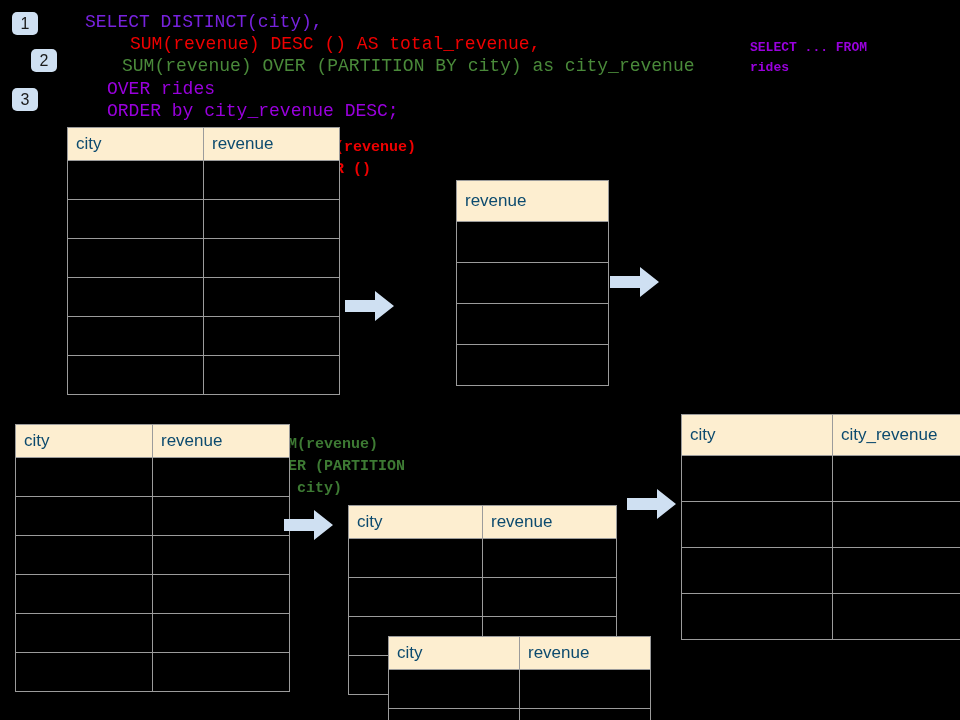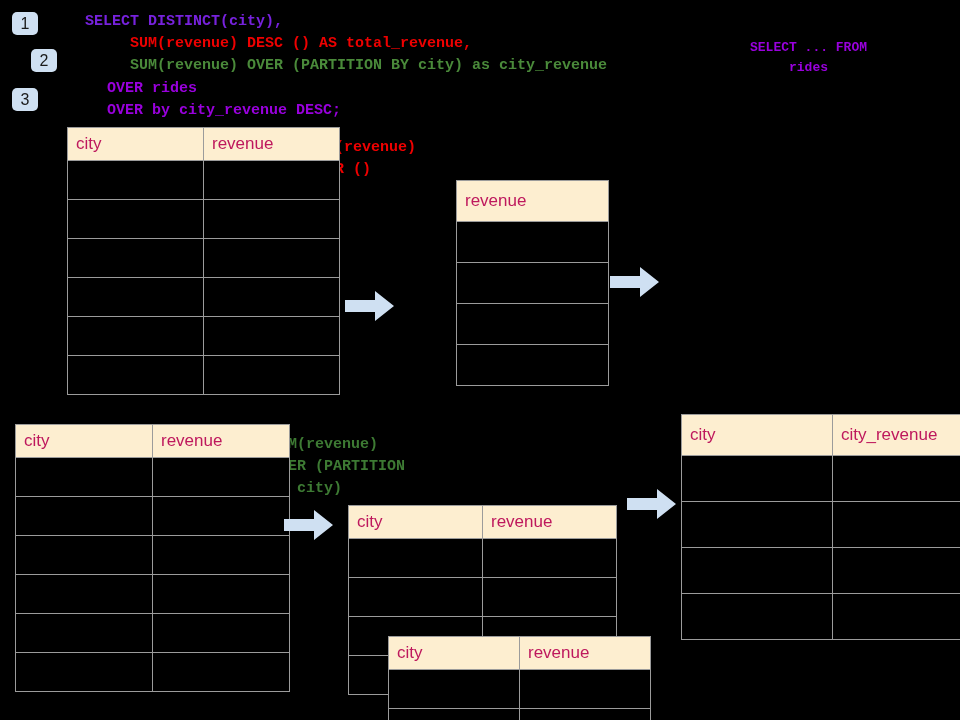--- a/index.html
+++ b/index.html
@@ -23,62 +23,62 @@
     width:26px;height:23px;
   }
   #badge1{left:12px;top:12px;}
   #badge2{left:31px;top:49px;}
   #badge3{left:12px;top:88px;}
 
   
   .code{
     position:absolute;
     font-family:"Liberation Mono","DejaVu Sans Mono",monospace;
-    font-size:15px;
-    font-weight:bold;
+    font-size:18px;
+    font-weight:normal;
     white-space:pre;
     letter-spacing:0px;
     line-height:22px;
   }
   #sql-line-1{left:85px;top:11px;color:#7722dd;}
   #sql-line-2{left:130px;top:33px;color:#ee0000;}
-  #sql-line-3{left:130px;top:55px;color:#4a8a3a;}
+  #sql-line-3{left:122px;top:55px;color:#4a8a3a;}
   #sql-line-4{left:107px;top:78px;color:#9900dd;}
   #sql-line-5{left:107px;top:100px;color:#9900dd;}
 
   
   .anno{
     position:absolute;
     font-family:"Liberation Mono","DejaVu Sans Mono",monospace;
     font-size:15px;
     font-weight:bold;
     white-space:pre;
     line-height:22px;
   }
-  #anno-select-from{left:750px;top:38px;color:#9900dd;font-size:13px;line-height:20px;text-align:center;}
+  #anno-select-from{left:750px;top:38px;color:#9900dd;font-size:13px;line-height:20px;}
   #anno-over-empty{left:308px;top:137px;color:#ee0000;}
   #anno-over-partition{left:270px;top:434px;color:#3d7a33;}
 
   
   .tbl{
     position:absolute;
     border-collapse:collapse;
     background:#000000;
     table-layout:fixed;
   }
   .tbl td{
     border:1px solid #9b9b9b;
     background:#000000;
     height:38px;
     padding:0 8px;
   }
   .tbl th{
     border:1px solid #9b9b9b;
     background:#fdeed0;
-    color:#be185d;
+    color:#0c4a6e;
     font-weight:normal;
     font-size:17px;
     text-align:left;
     height:32px;
     padding:0 8px;
   }
   #table-rides-1{left:67px;top:127px;width:238px;}
   #table-rides-1 th,#table-rides-1 td{width:119px;}
 
   #table-total-revenue{left:456px;top:180px;width:135px;}
@@ -108,21 +108,21 @@
 <body>
 
 <div class="badge" id="badge1">1</div>
 <div class="badge" id="badge2">2</div>
 <div class="badge" id="badge3">3</div>
 
 <div class="code" id="sql-line-1">SELECT DISTINCT(city),</div>
 <div class="code" id="sql-line-2">SUM(revenue) DESC () AS total_revenue,</div>
 <div class="code" id="sql-line-3">SUM(revenue) OVER (PARTITION BY city) as city_revenue</div>
 <div class="code" id="sql-line-4">OVER rides</div>
-<div class="code" id="sql-line-5">OVER by city_revenue DESC;</div>
+<div class="code" id="sql-line-5">ORDER by city_revenue DESC;</div>
 
 <div class="anno" id="anno-select-from">SELECT ... FROM
 rides</div>
 <div class="anno" id="anno-over-empty">SUM(revenue)
 OVER ()</div>
 <div class="anno" id="anno-over-partition">SUM(revenue)
 OVER (PARTITION
 BY city)</div>
 
 <table class="tbl" id="table-rides-1">

